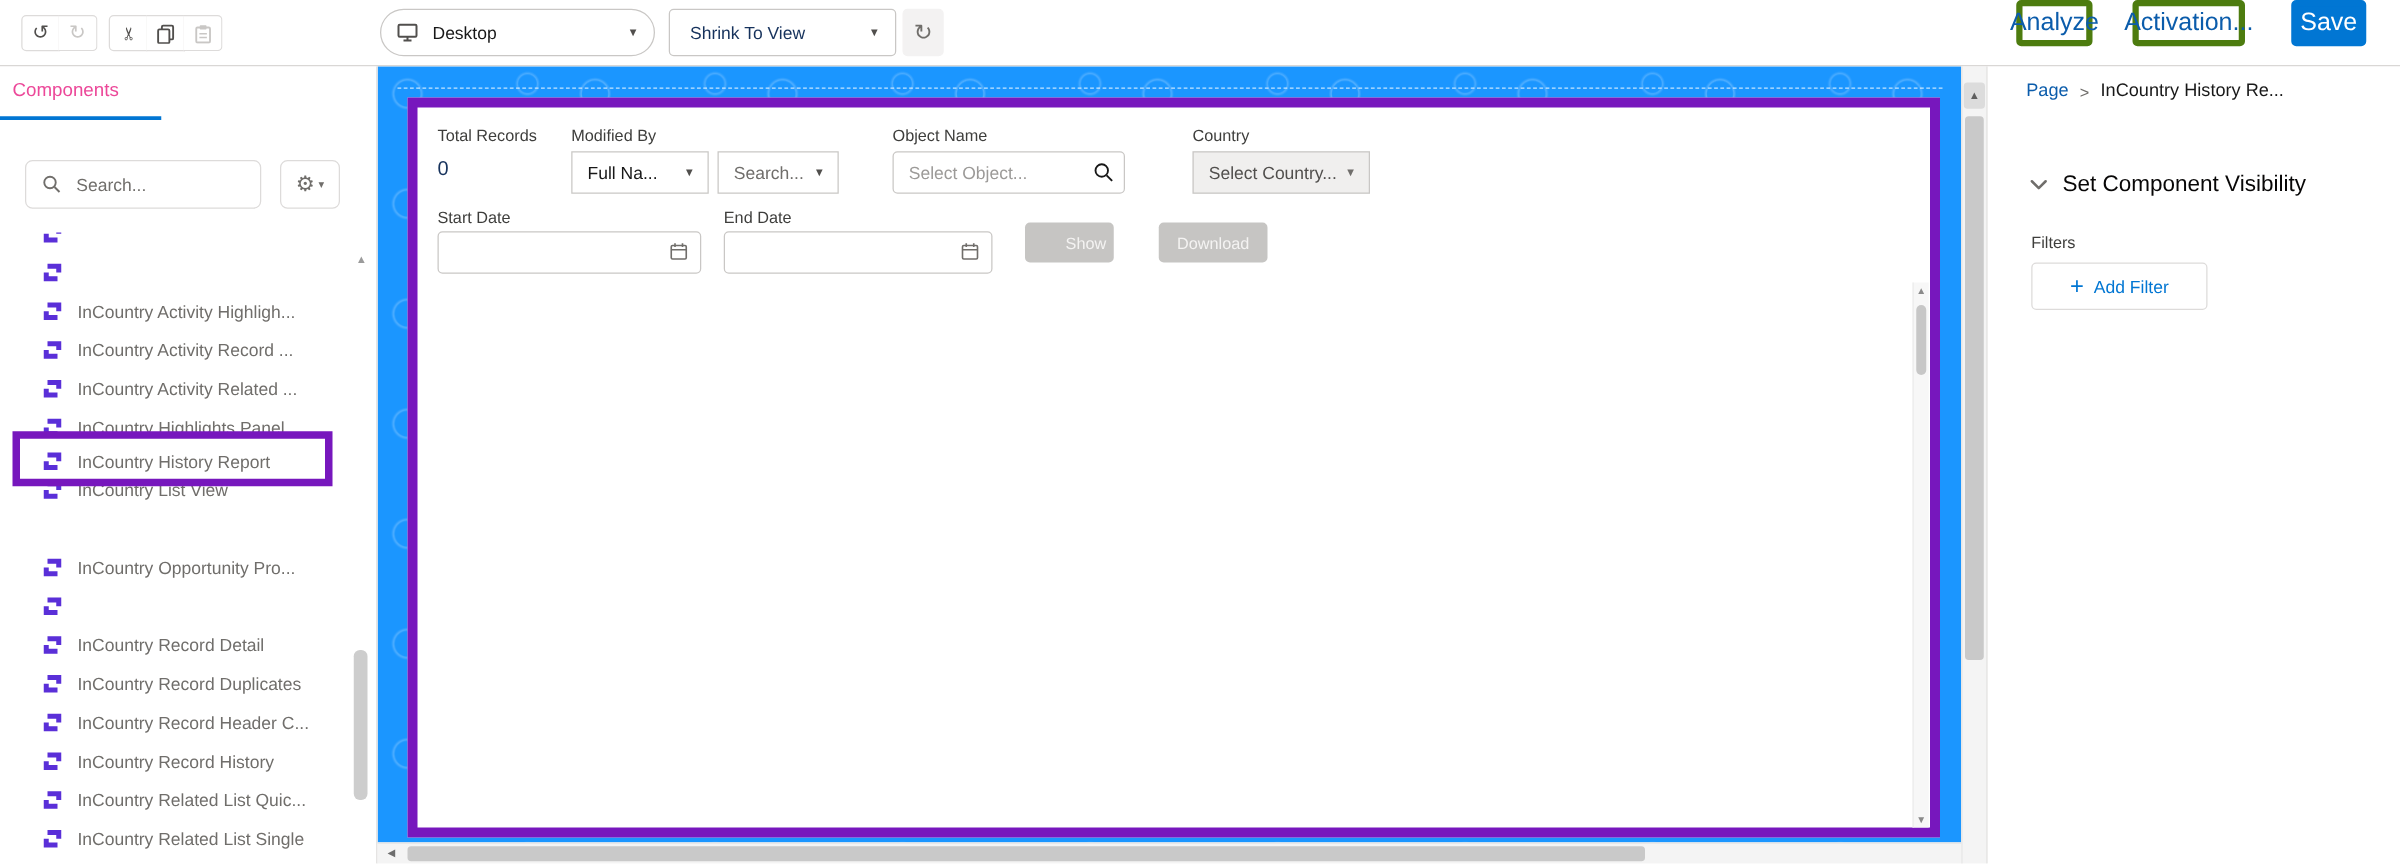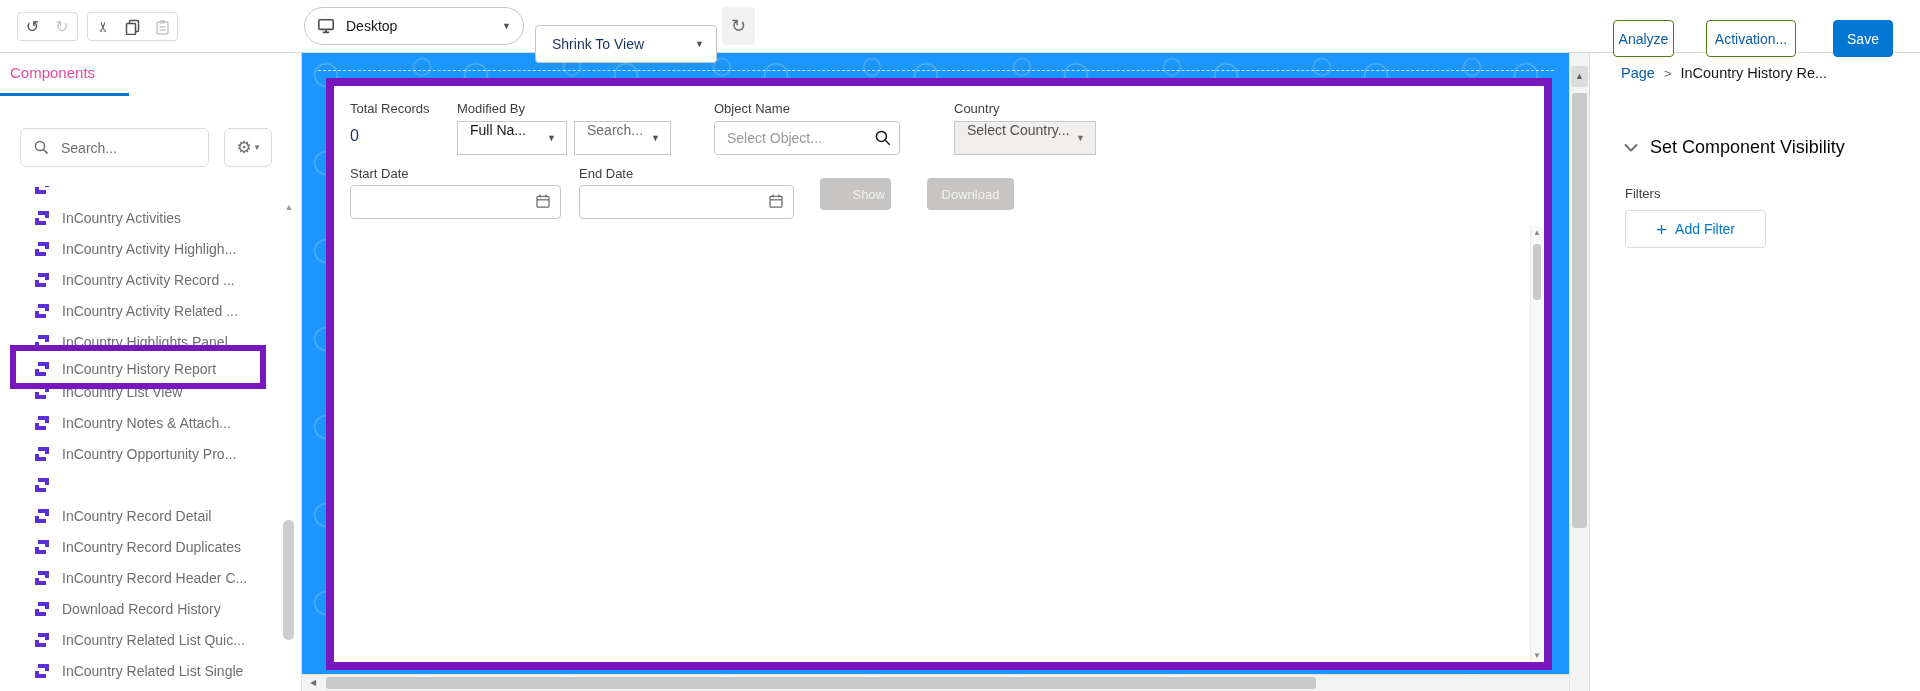--- a/index.html
+++ b/index.html
@@ -13,23 +13,23 @@
             box-sizing:border-box;display:flex;align-items:center;justify-content:center;cursor:pointer;}
   .icon-btn span{font-size:16px;color:#514f4d;line-height:1;}
   .icon-btn.disabled span{color:#c9c7c5;}
   .grp-l{border-radius:4px 0 0 4px;}
   .grp-r{border-radius:0 4px 4px 0;border-left:none;}
   .grp-m{border-left:none;}
   .dropdown{position:absolute;top:7px;height:38px;border:1px solid #c9c7c5;border-radius:4px;background:#fff;
             box-sizing:border-box;display:flex;align-items:center;cursor:pointer;}
   .dropdown .dd-label{font-size:14px;color:#181818;}
   .caret{font-size:9px;color:#514f4d;line-height:1;position:absolute;right:12px;top:50%;transform:translateY(-50%);}
-  .tb-btn{position:absolute;top:20px;height:37px;border:1px solid #4d7c0f;border-radius:4px;background:#fff;
+  .tb-btn{position:absolute;top:0;height:37px;border:5px solid #4d7c0f;border-radius:4px;background:#fff;
           box-sizing:border-box;display:flex;align-items:center;justify-content:center;
-          font-size:14px;color:#0b5cab;cursor:pointer;}
+          font-size:20px;color:#0b5cab;cursor:pointer;}
   .tb-btn.primary{background:#0176d3;border-color:#0176d3;color:#fff;}
 
   
   .sidebar{position:absolute;left:0;top:53px;width:302px;height:638px;background:#fff;
            border-right:1px solid #dddbda;box-sizing:border-box;z-index:20;}
   .tab-label{position:absolute;left:10px;top:11px;font-size:15px;color:#ec4899;cursor:pointer;}
   .tab-underline{position:absolute;left:0;top:40px;width:129px;height:3px;background:#0176d3;}
   .search-input{position:absolute;left:20px;top:75px;width:189px;height:39px;border:1px solid #dddbda;
                 border-radius:6px;box-sizing:border-box;padding:0 8px 0 40px;font-size:14px;color:#181818;
                 font-family:"Liberation Sans",sans-serif;outline:none;}
@@ -60,21 +60,21 @@
             radial-gradient(circle at 84px 58px, rgba(255,255,255,0) 13px, rgba(255,255,255,.2) 14px, rgba(255,255,255,0) 16px),
             radial-gradient(circle at 120px 14px, rgba(255,255,255,0) 7px, rgba(255,255,255,.22) 8px, rgba(255,255,255,0) 10px);
           background-size:150px 88px;}
   .region-dash{position:absolute;left:16px;top:17px;width:1236px;height:0;
                border-top:1px dashed rgba(255,255,255,.75);}
   .page-comp{position:absolute;left:24px;top:25px;width:1226px;height:592px;border:8px solid #7717bd;
              background:#fff;box-sizing:border-box;cursor:pointer;}
   .flabel{position:absolute;font-size:13px;color:#3e3e3c;}
   .fvalue{position:absolute;font-size:16px;color:#16325c;}
   .fselect{position:absolute;height:34px;border:1px solid #c9c7c5;border-radius:0;background:#fff;
-           box-sizing:border-box;display:flex;align-items:flex-start;padding-left:12px;font-size:14px;
+           box-sizing:border-box;display:flex;align-items:center;padding-left:12px;font-size:14px;
            color:#181818;cursor:pointer;}
   .fselect.placeholder{color:#706e6b;}
   .fselect.disabled{background:#f0efee;color:#514f4d;}
   .finput{position:absolute;height:34px;border:1px solid #c9c7c5;border-radius:4px;box-sizing:border-box;
           padding:0 30px 0 12px;font-size:14px;color:#181818;font-family:"Liberation Sans",sans-serif;outline:none;}
   .finput::placeholder{color:#9c9a98;}
   .fico{position:absolute;pointer-events:none;}
   .gbtn{position:absolute;height:32px;background:#c6c5c3;color:#f4f3f2;border:none;border-radius:4px;
         font-size:13px;font-family:"Liberation Sans",sans-serif;display:flex;align-items:center;
         justify-content:center;cursor:default;}
@@ -152,21 +152,21 @@
       <span style="margin-left:12px;">
         <svg width="18" height="18" viewBox="0 0 18 18">
           <rect x="1.8" y="2.8" width="14.4" height="9.6" rx="1" fill="none" stroke="#514f4d" stroke-width="1.6"></rect>
           <path d="M9 12.5v2.6M5.8 15.4h6.4" stroke="#514f4d" stroke-width="1.6"></path>
         </svg>
       </span>
       <span class="dd-label" style="margin-left:11px;">Desktop</span>
       <span class="caret">▼</span>
     </div>
 
-    <div class="dropdown" style="left:535px;width:182px;margin-top:18px;">
+    <div class="dropdown" style="left:535px;width:182px;">
       <span class="dd-label" style="margin-left:16px;color:#16325c;">Shrink To View</span>
       <span class="caret">▼</span>
     </div>
 
     <div class="dropdown" style="left:722px;width:33px;border-color:#f3f2f2;background:#f3f2f2;justify-content:center;">
       <span style="font-size:18px;color:#706e6b;line-height:1;">↻</span>
     </div>
 
     <div class="tb-btn" style="left:1613px;width:61px;">
       <span>Analyze</span>
@@ -205,21 +205,20 @@
     </span>
     <span class="clabel"></span>
   </div>
         <div class="comp-row" style="top: 17px;">
     <span class="cicon">
       <svg width="16" height="16" viewBox="0 0 16 16">
         <path d="M4 1 H15 V8 H11 V5 H4 Z" fill="#5a2fd8"></path>
         <path d="M1 15 H12 V11 H5 V8 H1 Z" fill="#5a2fd8"></path>
       </svg>
     </span>
-    <span class="clabel">InCountry Activities</span>
   </div>
         <div class="comp-row" style="top: 48px; padding-left: 41px;">
     <span class="cicon">
       <svg width="16" height="16" viewBox="0 0 16 16">
         <path d="M4 1 H15 V8 H11 V5 H4 Z" fill="#5a2fd8"></path>
         <path d="M1 15 H12 V11 H5 V8 H1 Z" fill="#5a2fd8"></path>
       </svg>
     </span>
     <span class="clabel">InCountry Activity Highligh...</span>
   </div>
@@ -261,29 +260,20 @@
   </div>
         <div class="comp-row" style="top: 191px;">
     <span class="cicon">
       <svg width="16" height="16" viewBox="0 0 16 16">
         <path d="M4 1 H15 V8 H11 V5 H4 Z" fill="#5a2fd8"></path>
         <path d="M1 15 H12 V11 H5 V8 H1 Z" fill="#5a2fd8"></path>
       </svg>
     </span>
     <span class="clabel">InCountry List View</span>
   </div>
-        <div class="comp-row" style="top: 222px;">
-    <span class="cicon">
-      <svg width="16" height="16" viewBox="0 0 16 16">
-        <path d="M4 1 H15 V8 H11 V5 H4 Z" fill="#5a2fd8"></path>
-        <path d="M1 15 H12 V11 H5 V8 H1 Z" fill="#5a2fd8"></path>
-      </svg>
-    </span>
-    <span class="clabel">InCountry Notes &amp; Attach...</span>
-  </div>
         <div class="comp-row" style="top: 253px;">
     <span class="cicon">
       <svg width="16" height="16" viewBox="0 0 16 16">
         <path d="M4 1 H15 V8 H11 V5 H4 Z" fill="#5a2fd8"></path>
         <path d="M1 15 H12 V11 H5 V8 H1 Z" fill="#5a2fd8"></path>
       </svg>
     </span>
     <span class="clabel">InCountry Opportunity Pro...</span>
   </div>
         <div class="comp-row" style="top: 284px;">
@@ -321,21 +311,21 @@
     </span>
     <span class="clabel">InCountry Record Header C...</span>
   </div>
         <div class="comp-row" style="top: 408px;">
     <span class="cicon">
       <svg width="16" height="16" viewBox="0 0 16 16">
         <path d="M4 1 H15 V8 H11 V5 H4 Z" fill="#5a2fd8"></path>
         <path d="M1 15 H12 V11 H5 V8 H1 Z" fill="#5a2fd8"></path>
       </svg>
     </span>
-    <span class="clabel">Download Record History</span>
+    <span class="clabel">InCountry Record History</span>
   </div>
         <div class="comp-row" style="top: 439px;">
     <span class="cicon">
       <svg width="16" height="16" viewBox="0 0 16 16">
         <path d="M4 1 H15 V8 H11 V5 H4 Z" fill="#5a2fd8"></path>
         <path d="M1 15 H12 V11 H5 V8 H1 Z" fill="#5a2fd8"></path>
       </svg>
     </span>
     <span class="clabel">InCountry Related List Quic...</span>
   </div>

